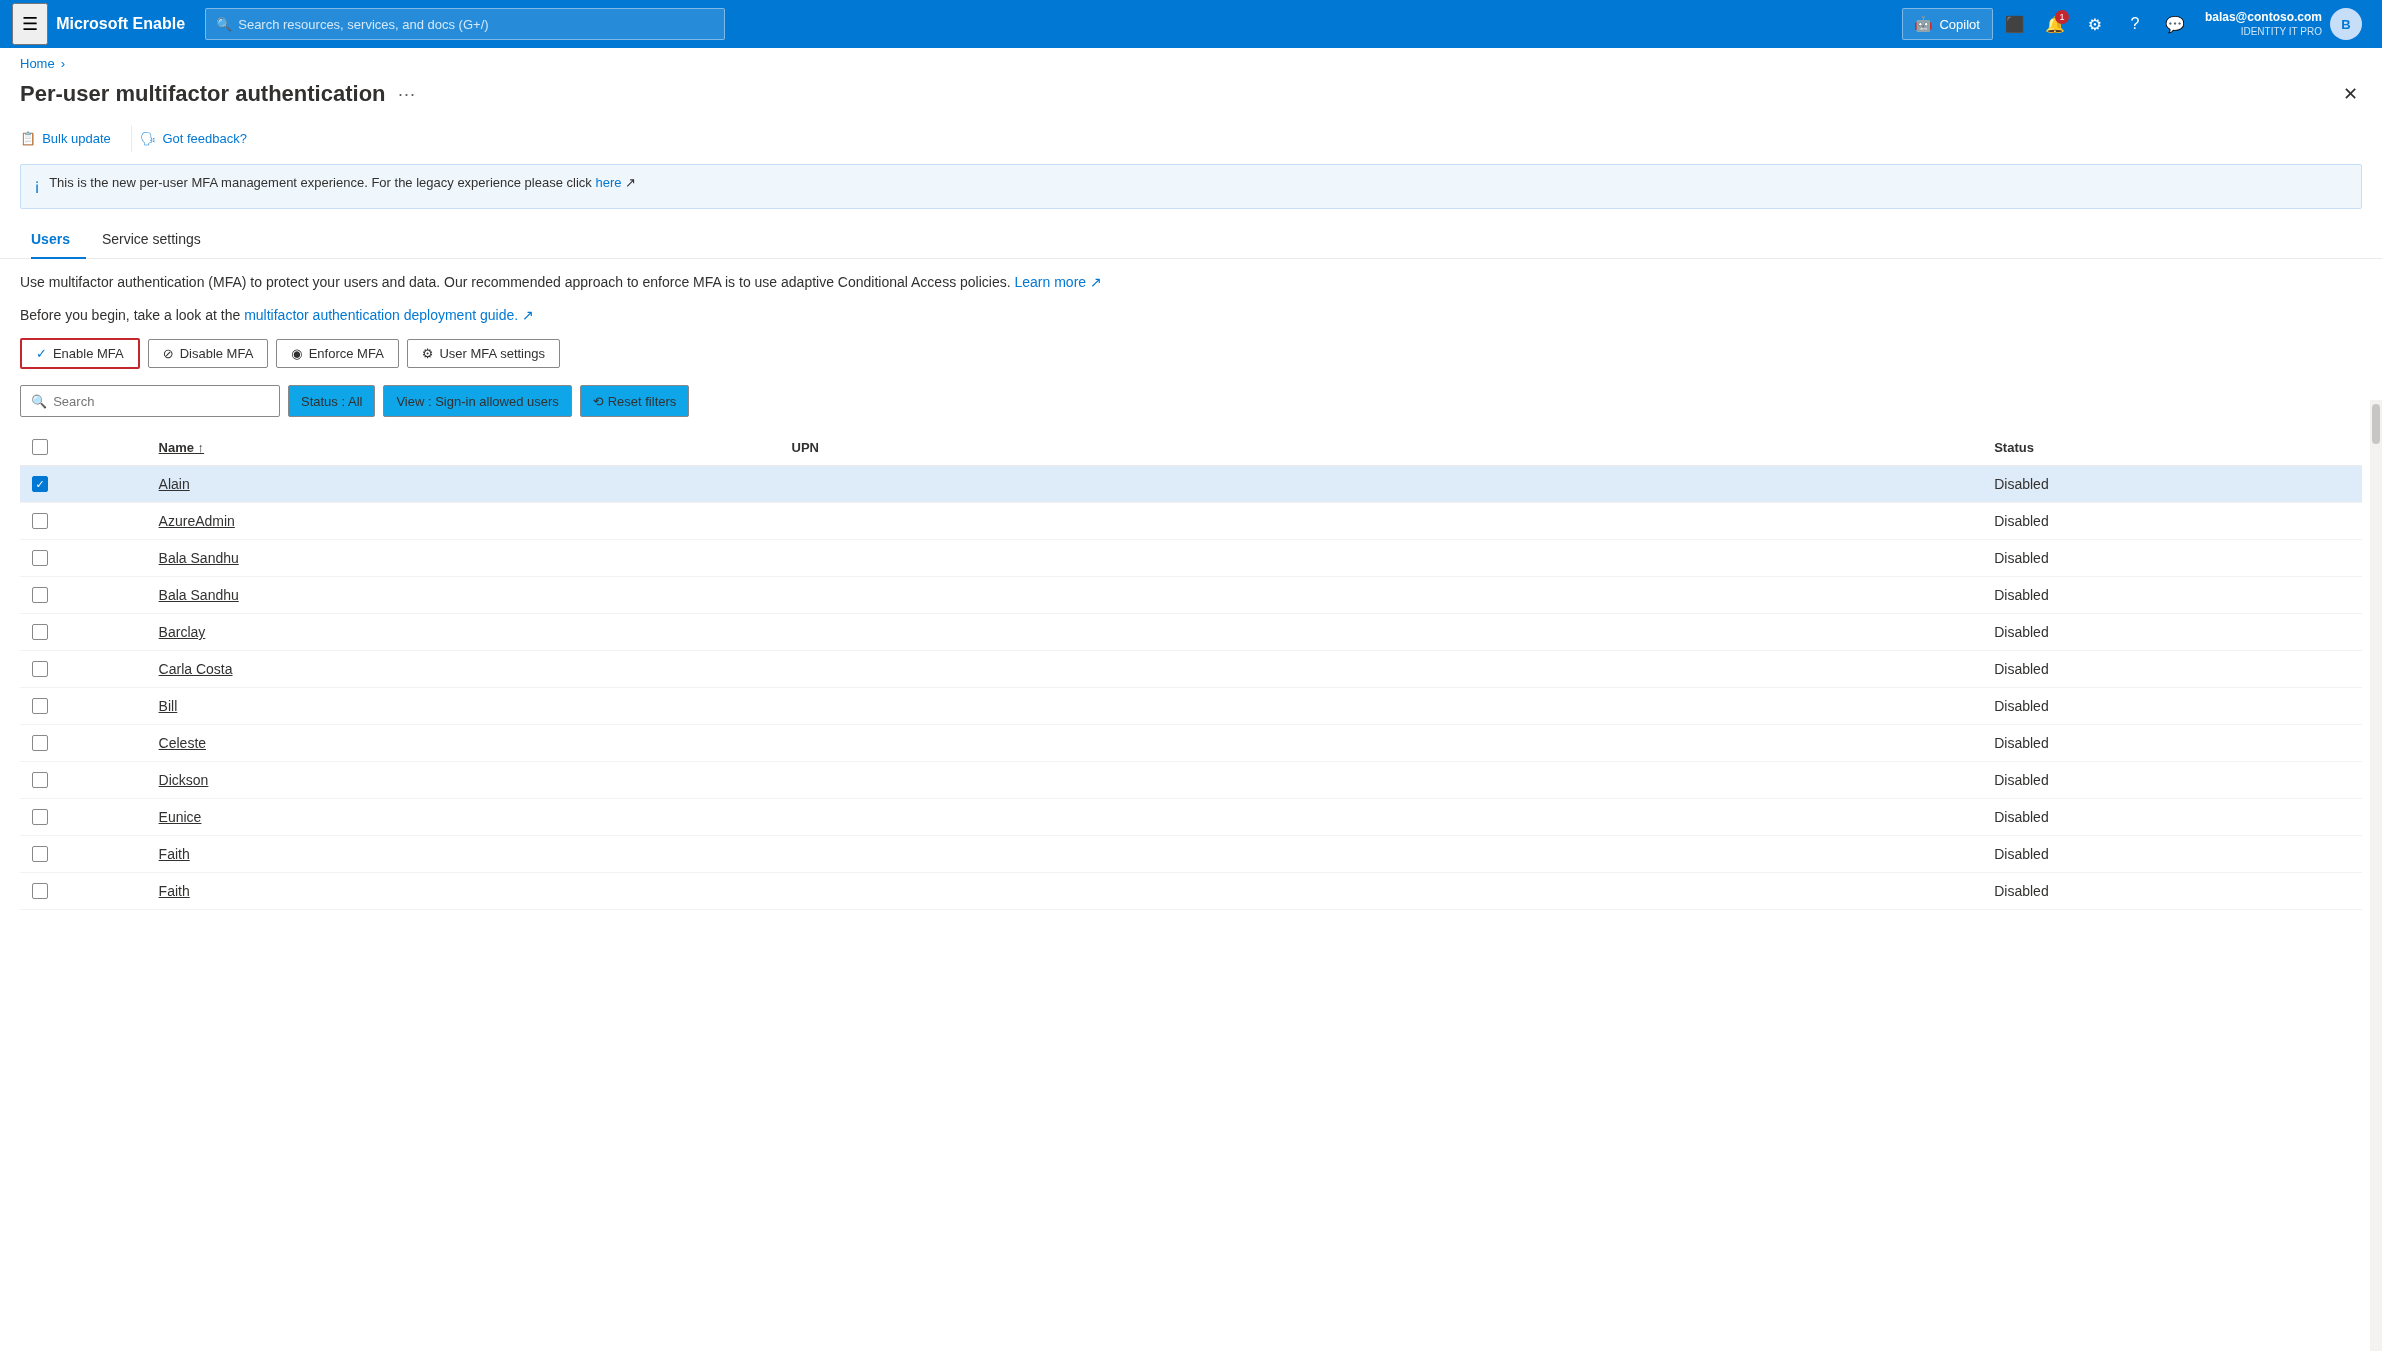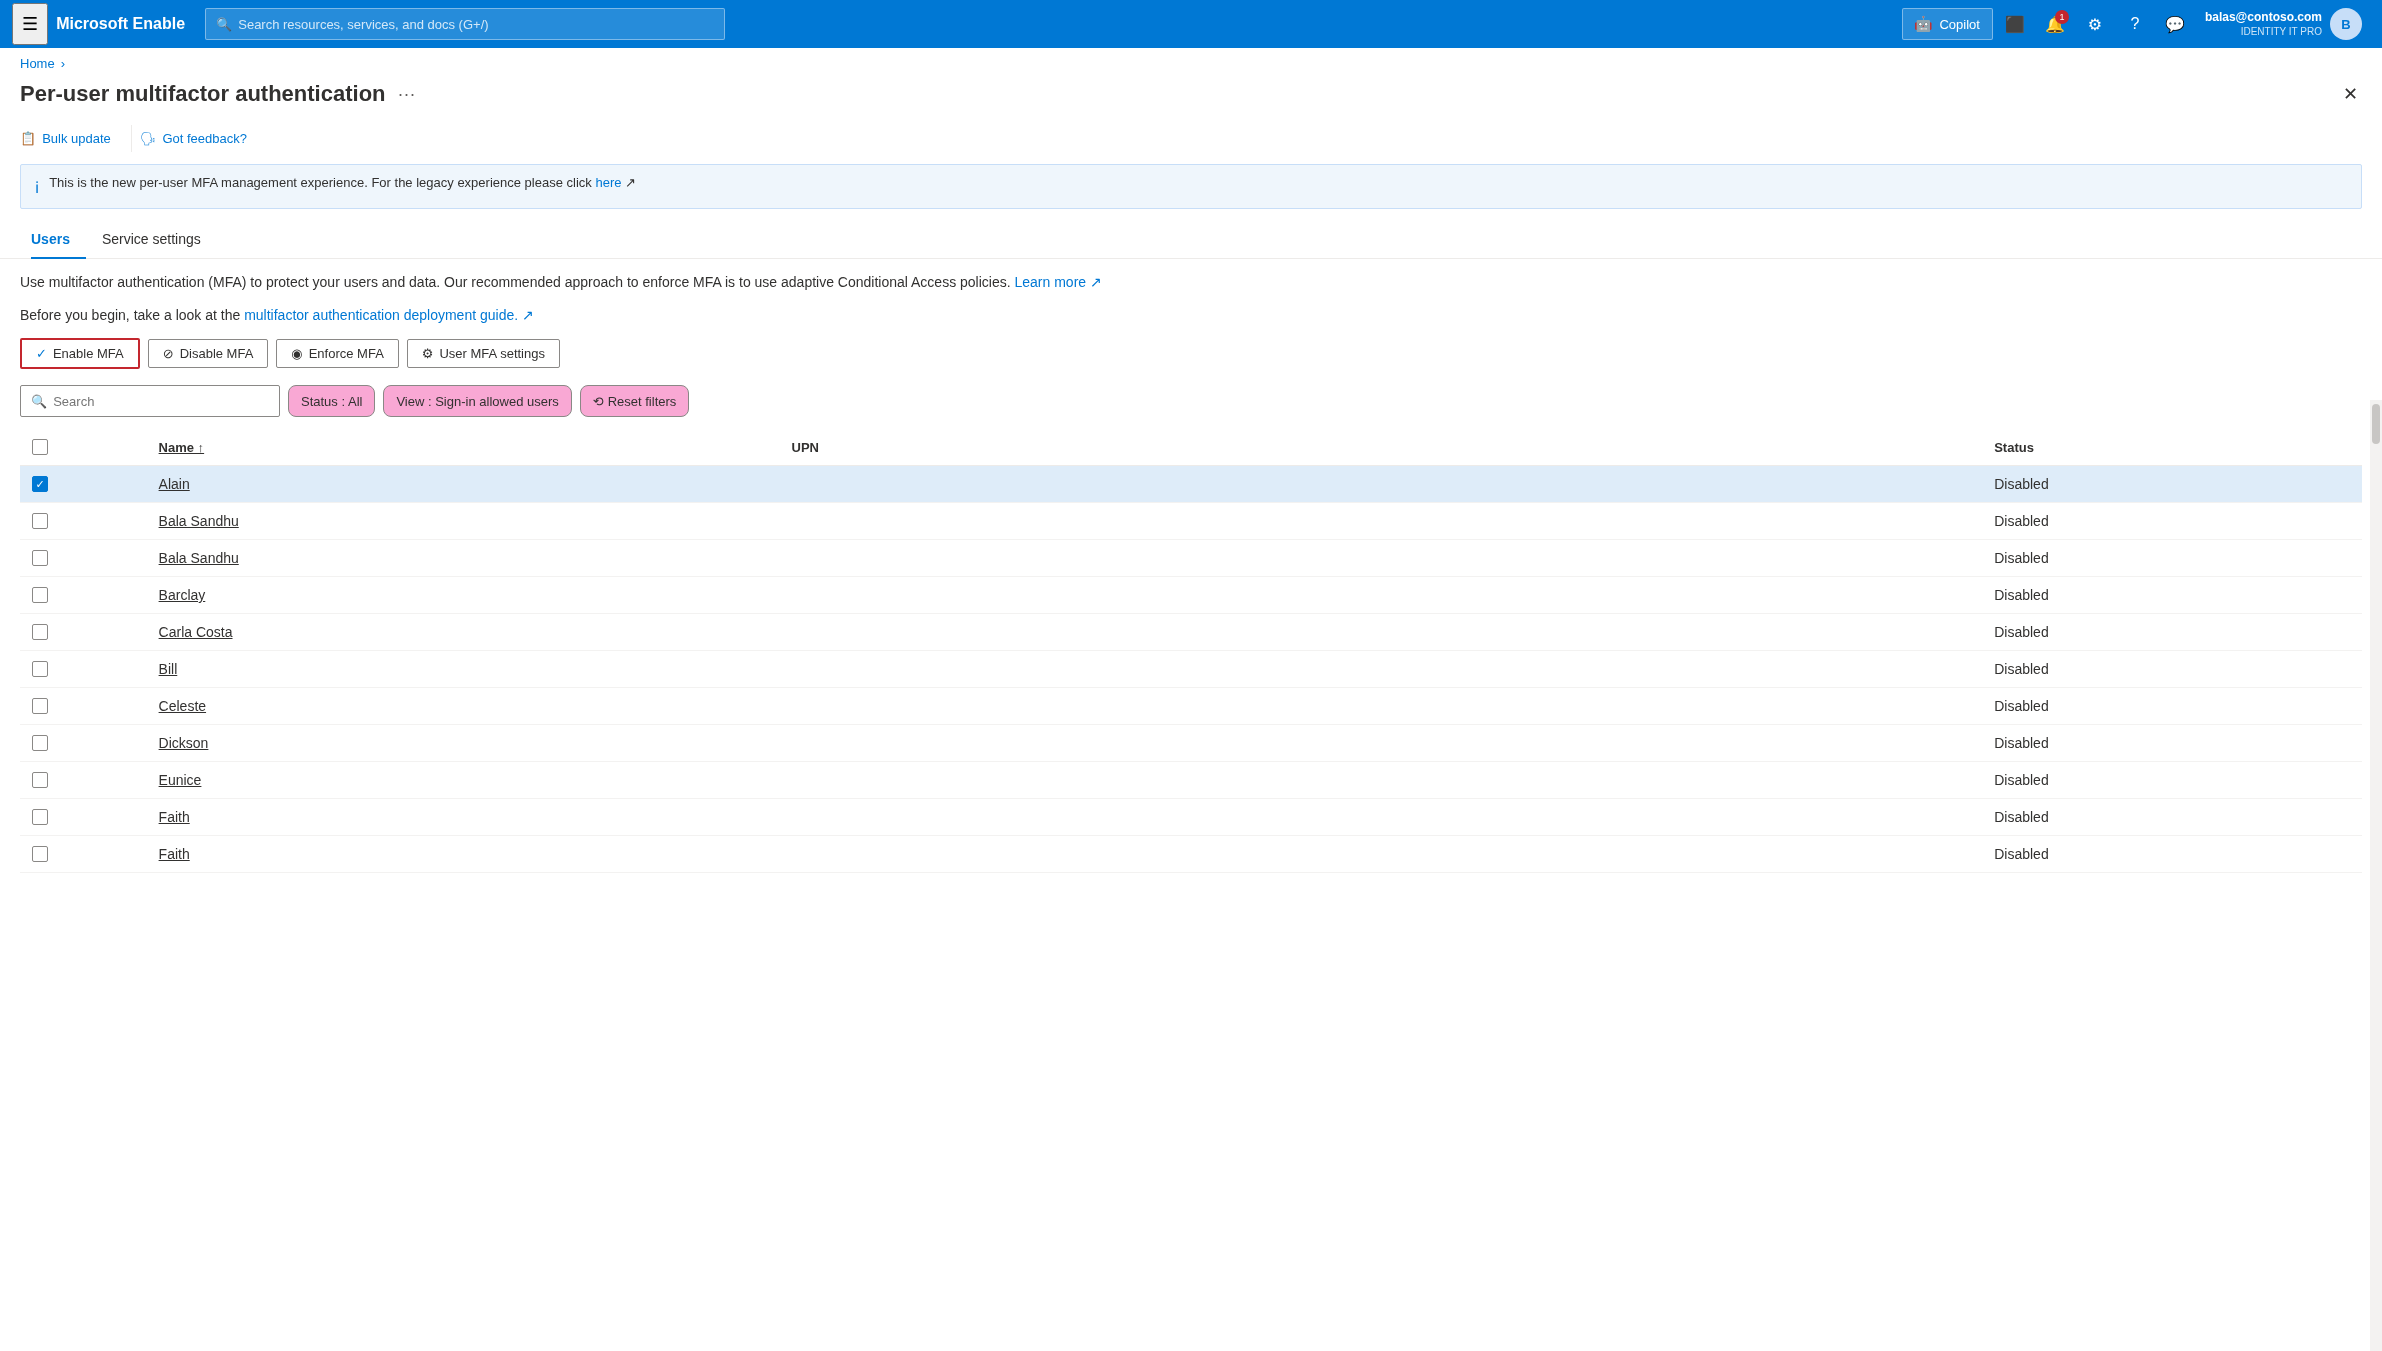--- a/index.html
+++ b/index.html
@@ -159,23 +159,23 @@
       border: 1px solid #8a8886; border-radius: 2px;
       height: 32px; padding: 0 10px;
       display: flex; align-items: center; gap: 6px;
       width: 260px; background: #fff;
     }
     .search-input {
       border: none; outline: none; font-size: 13px; color: #323130; width: 100%;
       background: transparent;
     }
     .filter-btn {
-      border: 1px solid #8a8886; border-radius: 8px;
+      border: 1px solid #8a8886; border-radius: 2px;
       height: 32px; padding: 8px 12px;
-      background: #f9a8d4; cursor: pointer; font-size: 13px; color: #323130;
+      background: #0ea5e9; cursor: pointer; font-size: 13px; color: #323130;
       display: flex; align-items: center; gap: 4px;
     }
 
     
     .table-wrapper {
       margin-top: 12px;
       overflow-y: auto;
       max-height: calc(100vh - 420px);
       position: relative;
     }
@@ -377,20 +377,28 @@
               <div class="checkbox checked">✓</div>
             </td>
             <td class="col-name">Alain</td>
             <td class="col-upn"></td>
             <td class="col-status">Disabled</td>
           </tr>
           <tr>
             <td class="col-checkbox">
               <div class="checkbox"></div>
             </td>
+            <td class="col-name">AzureAdmin</td>
+            <td class="col-upn"></td>
+            <td class="col-status">Disabled</td>
+          </tr>
+          <tr>
+            <td class="col-checkbox">
+              <div class="checkbox"></div>
+            </td>
             <td class="col-name">Bala Sandhu</td>
             <td class="col-upn"></td>
             <td class="col-status">Disabled</td>
           </tr>
           <tr>
             <td class="col-checkbox">
               <div class="checkbox"></div>
             </td>
             <td class="col-name">Bala Sandhu</td>
             <td class="col-upn"></td>

